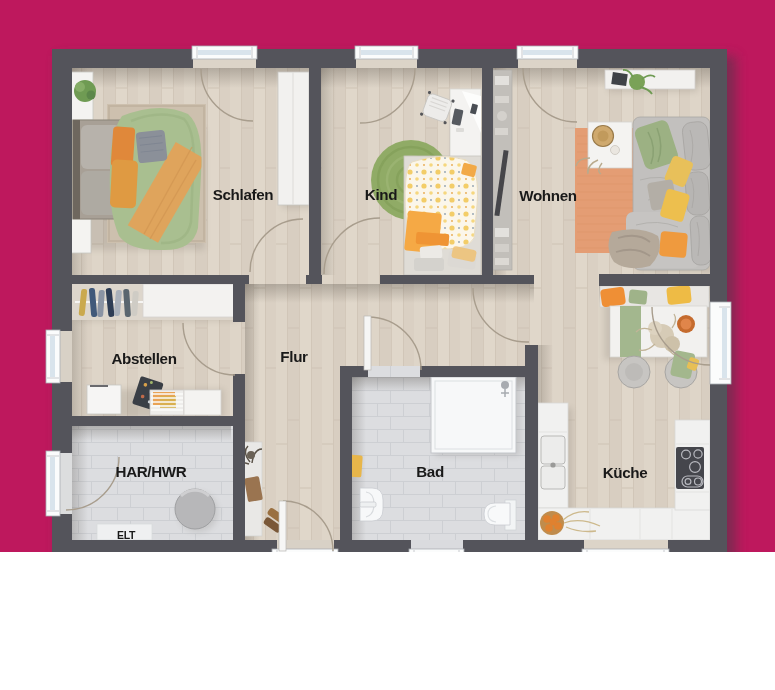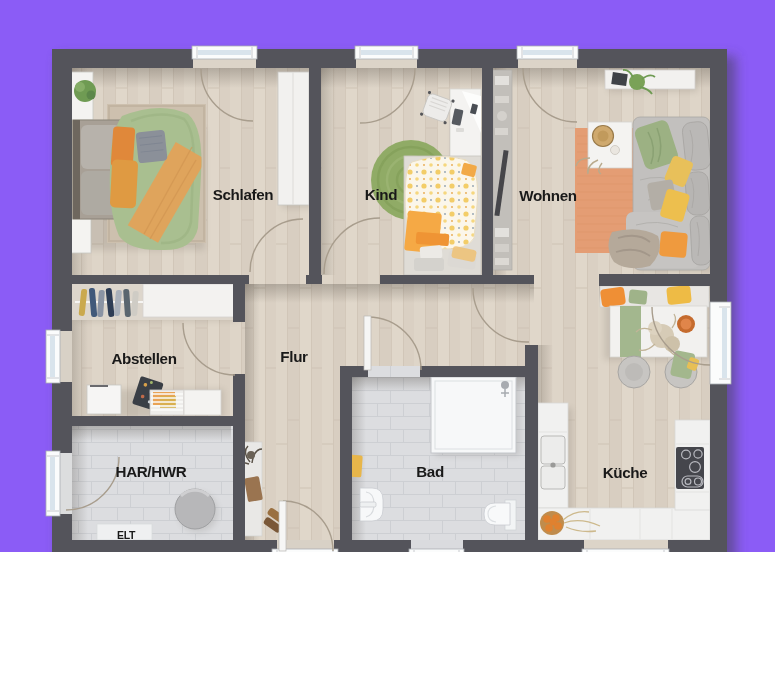--- a/index.html
+++ b/index.html
@@ -1,16 +1,16 @@
 <!DOCTYPE html>
 <html><head>
 <meta charset="utf-8">
 <style>
 html,body{margin:0;padding:0;background:#ffffff;}
-#wrap{width:775px;height:552px;position:relative;overflow:hidden;background:#8b5cf6;text-align:center;}
+#wrap{width:775px;height:552px;position:relative;overflow:hidden;background:#be185d;text-align:center;}
 text{font-family:"Liberation Sans",sans-serif;font-weight:bold;fill:#191919;}
 </style>
 </head>
 <body>
 <div id="wrap">
 <svg width="775" height="690" viewBox="0 0 775 690">
 <defs>
 <pattern id="wood" width="46" height="200" patternUnits="userSpaceOnUse">
   <rect width="46" height="200" fill="#dbd1c4"></rect>
   <rect x="0" width="11" height="200" fill="#ded5c8"></rect>

